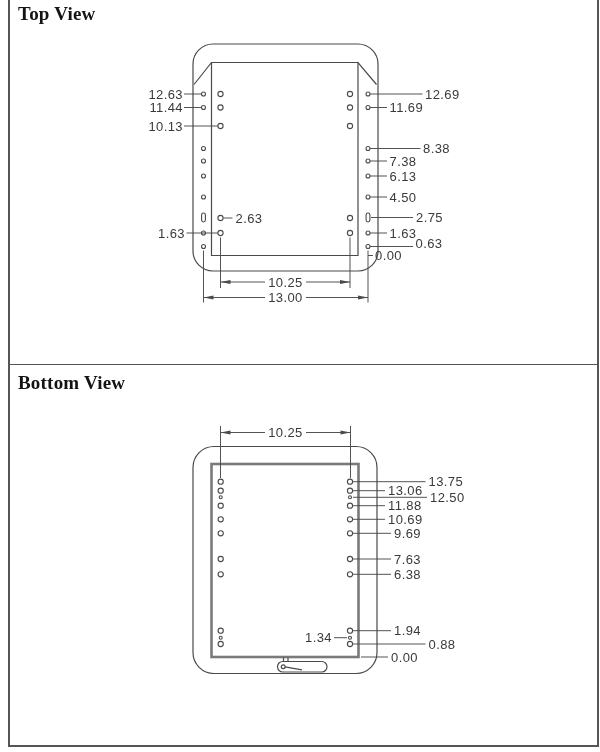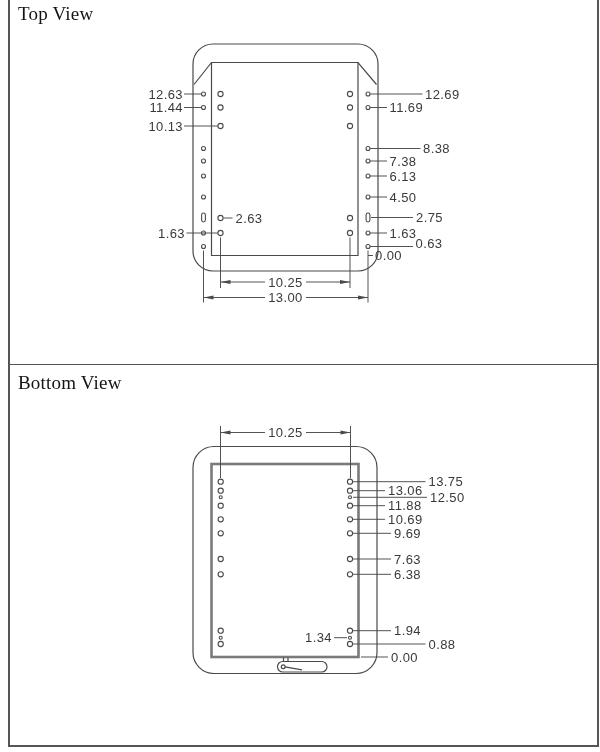--- a/index.html
+++ b/index.html
@@ -3,21 +3,21 @@
 <meta charset="utf-8">
 <style>
   html,body{margin:0;padding:0;background:#fff;}
   .page{position:relative;width:600px;height:752px;background:var(--bg,#fff);overflow:hidden;
         font-family:"Liberation Sans",sans-serif;}
   .frame{position:absolute;background:var(--frame,#555);}
   .panel{position:absolute;left:0;width:600px;}
   .panel-top{top:0;height:366px;}
   .panel-bottom{top:366px;height:386px;}
   .panel h2{position:absolute;left:18px;margin:0;font-family:"Liberation Serif",serif;
-            font-weight:normal;font-size:19px;color:#141414;letter-spacing:0.2px;}
+            font-weight:bold;font-size:19px;color:#141414;letter-spacing:0.2px;}
   .panel-top h2{top:3px;}
   .panel-bottom h2{top:6px;}
   .panel svg{position:absolute;left:0;top:0;}
   .ln{fill:none;stroke:var(--line,#4a4a4a);stroke-width:1.2px;}
   .thickrect{fill:none;stroke:var(--thick,#7a7a7a);stroke-width:2.6px;}
   .dim line{stroke:var(--line,#4a4a4a);stroke-width:0.95px;}
   .hole circle,.hole rect{fill:#fff;stroke:var(--line,#4a4a4a);stroke-width:1.1px;}
   .arrow{fill:var(--line,#4a4a4a);stroke:none;}
   .dimtext{font-family:"Liberation Sans",sans-serif;font-size:13px;fill:var(--text,#3a3a3a);
            letter-spacing:0.4px;}

